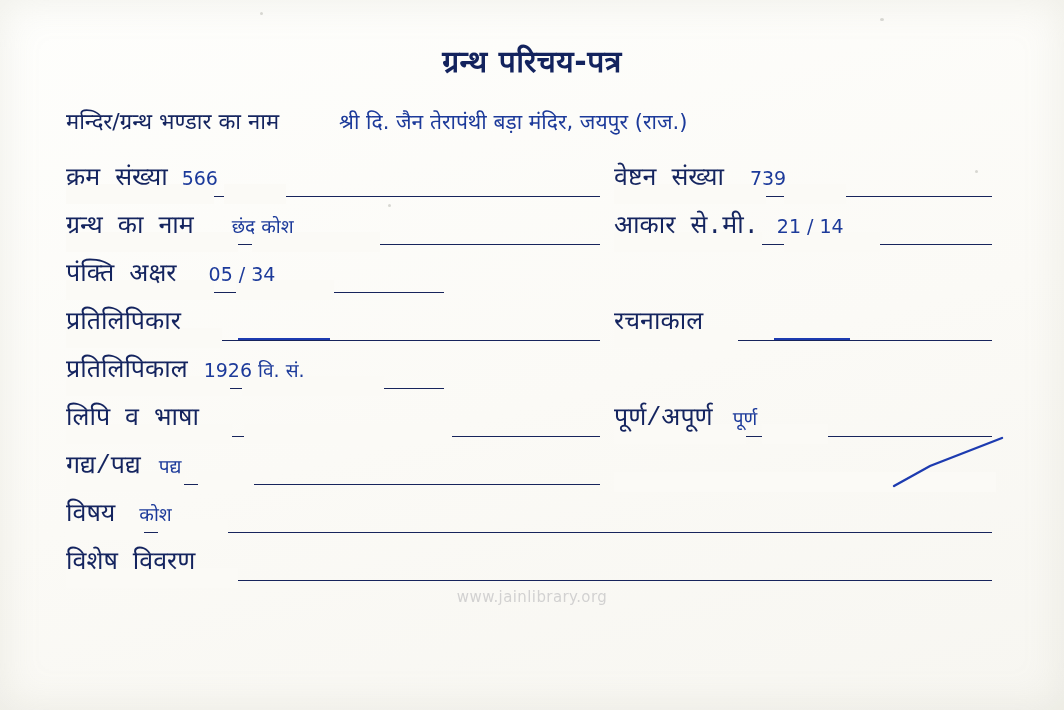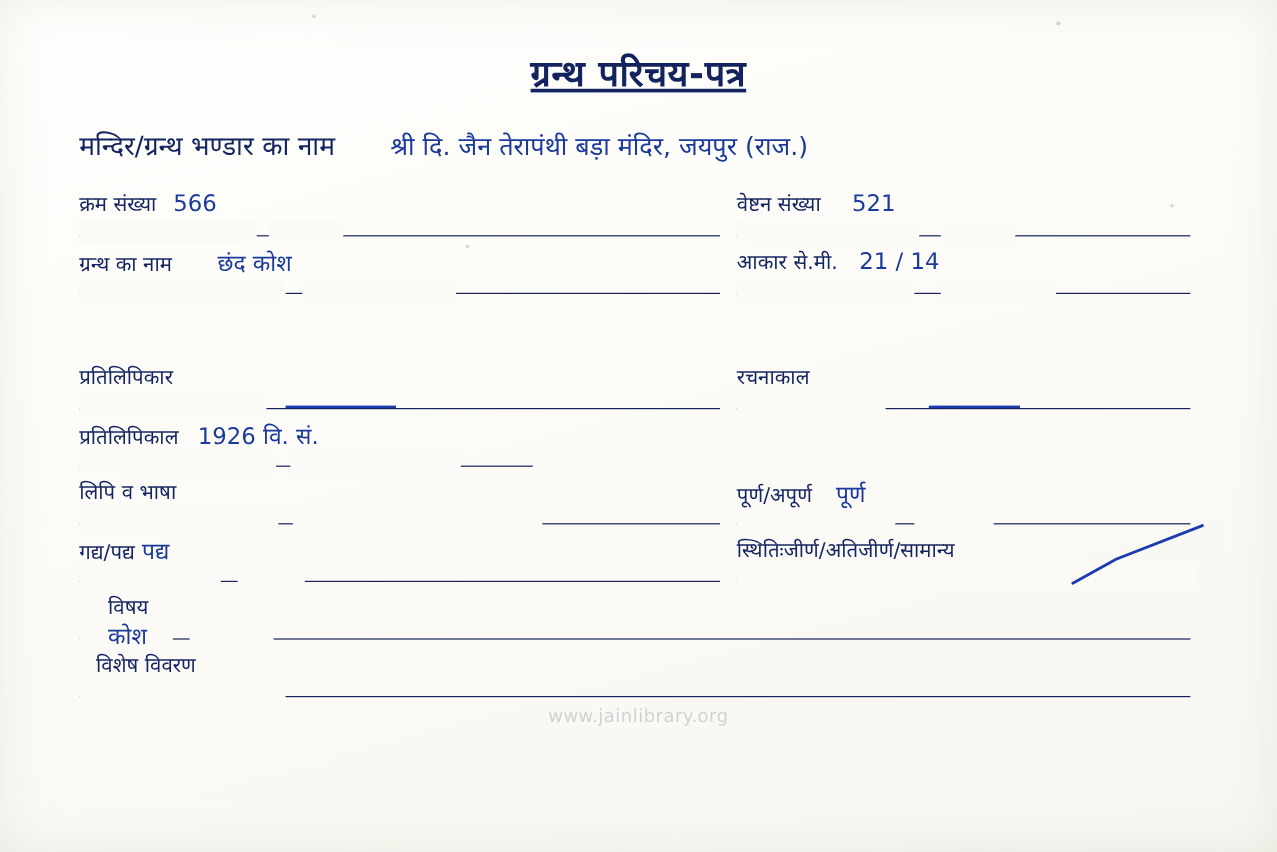--- a/index.html
+++ b/index.html
@@ -34,39 +34,38 @@
   #title {
     position: absolute;
     top: 40px;
     left: 0;
     width: 100%;
     text-align: center;
     font-size: 30px;
     font-weight: bold;
     color: #13235e;
     letter-spacing: 0.5px;
-    text-decoration: underline;
   }
   #templeRow {
     position: absolute;
     top: 105px;
     left: 66px;
     width: 940px;
     display: flex;
     align-items: baseline;
   }
   #templeLabel {
     font-size: 22px;
     color: #14245f;
     white-space: nowrap;
   }
   #templeValue {
     font-size: 21px;
     color: #1c3a9a;
-    margin-left: 46px;
+    margin-left: 60px;
     white-space: nowrap;
   }
   .grid {
     position: absolute;
     top: 158px;
     left: 66px;
     width: 940px;
   }
   .row {
     display: flex;
@@ -82,29 +81,29 @@
   }
   .cell.left {
     width: 548px;
     padding-right: 8px;
   }
   .cell.right {
     width: 392px;
   }
   .cell.full {
     width: 940px;
-    flex-direction: column;
   }
   .lbl {
-    font-size: 17px;
+    font-size: 25px;
     color: #14245f;
     white-space: nowrap;
     position: relative;
     z-index: 2;
     background: transparent;
+    font-family: Liberation Mono, monospace;
   }
   .val {
     font-size: 19px;
     color: #1c3a9a;
     white-space: nowrap;
     position: relative;
     z-index: 2;
     margin-left: 14px;
   }
   
@@ -177,21 +176,21 @@
         <div class="mask" style="left:0;width:148px;"></div>
         <div class="mask" style="left:158px;width:62px;"></div>
         <span class="lbl">क्रम संख्या</span>
         <span class="val">566</span>
       </div>
       <div class="cell right">
         <div class="rule"></div>
         <div class="mask" style="left:0;width:152px;"></div>
         <div class="mask" style="left:170px;width:62px;"></div>
         <span class="lbl">वेष्टन संख्या</span>
-        <span class="val" style="margin-left:26px;">521</span>
+        <span class="val" style="margin-left:26px;">739</span>
       </div>
     </div>
 
     <div class="row">
       <div class="cell left">
         <div class="rule"></div>
         <div class="mask" style="left:0;width:172px;"></div>
         <div class="mask" style="left:186px;width:128px;"></div>
         <span class="lbl">ग्रन्थ का नाम</span>
         <span class="val" style="margin-left:38px;">छंद कोश</span>
@@ -200,20 +199,27 @@
         <div class="rule"></div>
         <div class="mask" style="left:0;width:148px;"></div>
         <div class="mask" style="left:170px;width:96px;"></div>
         <span class="lbl">आकार से.मी.</span>
         <span class="val" style="margin-left:18px;">21 / 14</span>
       </div>
     </div>
 
 
     <div class="row">
+      <div class="cell right">
+        <div class="rule"></div>
+        <div class="mask" style="left:0;width:148px;"></div>
+        <div class="mask" style="left:170px;width:98px;"></div>
+        <span class="lbl">पंक्ति अक्षर</span>
+        <span class="val" style="margin-left:32px;">05 / 34</span>
+      </div>
     </div>
 
     <div class="row">
       <div class="cell left">
         <div class="rule"></div>
         <div class="mask" style="left:0;width:156px;"></div>
         <span class="lbl">प्रतिलिपिकार</span>
         <span class="val"></span>
         <div class="underline" style="left:172px;width:92px;"></div>
       </div>
@@ -251,26 +257,25 @@
         <span class="val" style="margin-left:20px;">पूर्ण</span>
       </div>
     </div>
 
     <div class="row">
       <div class="cell left">
         <div class="rule"></div>
         <div class="mask" style="left:0;width:118px;"></div>
         <div class="mask" style="left:132px;width:56px;"></div>
         <span class="lbl">गद्य/पद्य</span>
-        <span class="val" style="margin-left:6px;">पद्य</span>
+        <span class="val" style="margin-left:18px;">पद्य</span>
       </div>
       <div class="cell right">
         <div class="rule"></div>
         <div class="mask" style="left:0;width:382px;"></div>
-        <span class="lbl">स्थितिःजीर्ण/अतिजीर्ण/सामान्य</span>
         <span class="val"></span>
         <svg id="strike" style="left:276px;top:-10px;" width="120" height="56" viewBox="0 0 120 56">
           <path d="M4 50 L40 30 L112 2" stroke="#1d3bb0" stroke-width="2.4" fill="none" stroke-linecap="round"></path>
         </svg>
       </div>
     </div>
 
     <div class="row">
       <div class="cell full">
         <div class="rule"></div>

